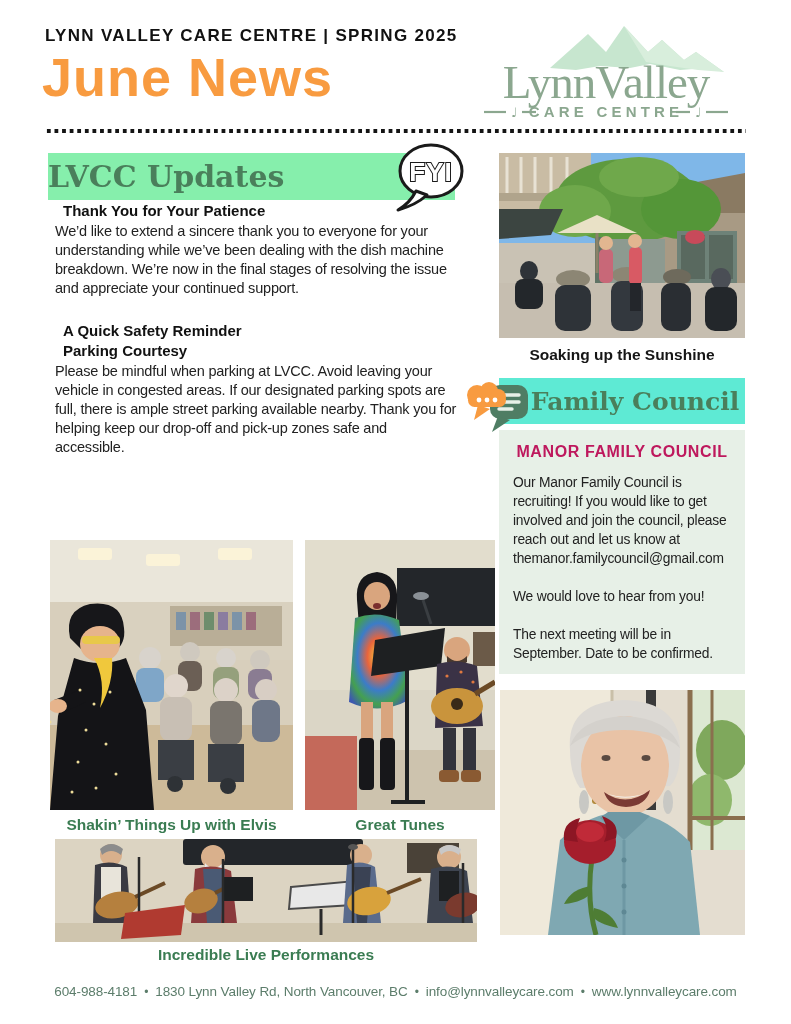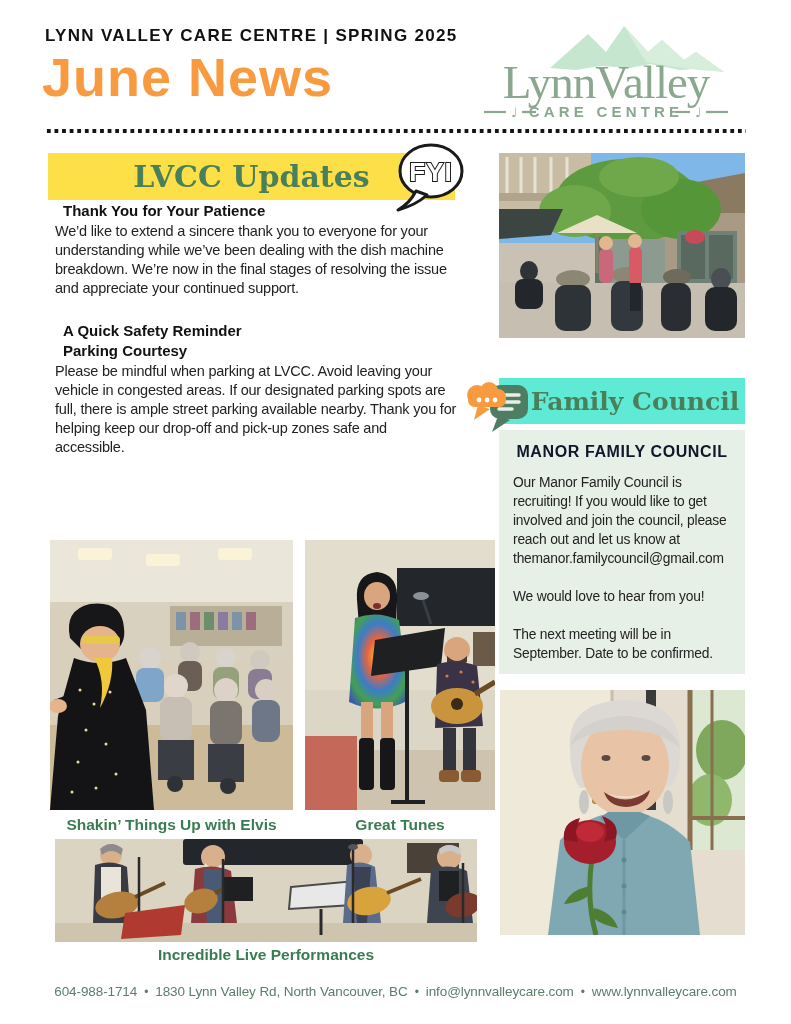--- a/index.html
+++ b/index.html
@@ -8,22 +8,22 @@
 
   
   .kicker{position:absolute;left:45px;top:26px;font-size:17px;font-weight:bold;letter-spacing:1.3px;color:#111;}
   .title{position:absolute;left:42px;top:46px;font-size:54px;font-weight:bold;color:#F89B40;letter-spacing:1px;}
   .logo{position:absolute;left:480px;top:18px;width:252px;height:108px;}
   .dotline{position:absolute;left:45px;top:128px;width:701px;height:6px;
     background-image:radial-gradient(circle 2.2px, #141414 2.1px, transparent 2.4px);
     background-size:7.6px 6px;background-repeat:repeat-x;}
 
   
-  .banner-left{position:absolute;left:48px;top:153px;width:407px;height:47px;background:#fde047;
-    display:flex;align-items:center;justify-content:center;}
+  .banner-left{position:absolute;left:48px;top:153px;width:407px;height:47px;background:#86efac;
+    display:flex;align-items:center;}
   .banner-left .txt{font-family:"DejaVu Serif", serif;font-weight:bold;font-size:30px;color:#4A7F5B;}
   .fyi{position:absolute;left:394px;top:141px;width:72px;height:74px;}
   .body-col{position:absolute;left:55px;top:202px;width:402px;}
   .sec-h{font-size:15px;font-weight:bold;color:#111;margin:0 0 3px 8px;}
   .sec-p{font-size:14.5px;line-height:19px;letter-spacing:-0.2px;color:#222;margin:0 0 24px 0;}
 
   .photo{position:absolute;overflow:hidden;background:#ddd;}
   .ph-elvis{left:50px;top:540px;width:243px;height:270px;}
   .ph-tunes{left:305px;top:540px;width:190px;height:270px;}
   .ph-band{left:55px;top:839px;width:422px;height:103px;}
@@ -39,21 +39,21 @@
   .cap-sun{left:499px;top:346px;width:246px;}
   .cap-smiles{left:500px;top:944px;width:245px;}
 
   
   .banner-right{position:absolute;left:499px;top:378px;width:246px;height:46px;background:#5eead4;
     display:flex;align-items:center;justify-content:center;padding-left:26px;box-sizing:border-box;}
   .banner-right .txt{font-family:"DejaVu Serif", serif;font-weight:bold;font-size:25px;color:#4A7F5B;}
   .chat-icon{position:absolute;left:464px;top:380px;width:66px;height:54px;}
   .council-box{position:absolute;left:499px;top:430px;width:246px;height:244px;background:#E7F0E7;
     box-sizing:border-box;padding:13px 14px;}
-  .council-h{font-size:16px;font-weight:bold;color:#0f172a;text-align:center;letter-spacing:0.6px;margin:0 0 12px 0;}
+  .council-h{font-size:16px;font-weight:bold;color:#be185d;text-align:center;letter-spacing:0.6px;margin:0 0 12px 0;}
   .council-p{font-size:13.8px;line-height:19px;letter-spacing:-0.2px;color:#222;margin:0 0 19px 0;word-wrap:break-word;}
   .council-p:last-child{margin-bottom:0;}
 
   
   .footer{position:absolute;left:45px;top:984px;width:701px;text-align:center;
     color:#5C7D6B;font-size:13.5px;letter-spacing:-0.1px;}
   .footer .sep{padding:0 7px;font-size:12px;}
 </style>
 </head>
 <body>
@@ -320,20 +320,21 @@
         <ellipse cx="222" cy="126" rx="10" ry="11" fill="#4A4E55"></ellipse>
           <rect x="206" y="134" width="32" height="44" rx="10" fill="#23272B"></rect>
         <rect x="100" y="96" width="14" height="34" rx="5" fill="#C86878"></rect>
           <circle cx="107" cy="90" r="7" fill="#E2B690"></circle>
         <rect x="130" y="94" width="13" height="38" rx="5" fill="#D85A64"></rect>
           <circle cx="136" cy="88" r="7" fill="#E2B690"></circle>
         <rect x="131" y="130" width="11" height="28" fill="#23262B"></rect>
       </g>
     </svg>
   </div>
+  <div class="cap cap-black cap-sun">Soaking up the Sunshine</div>
 
   <div class="banner-right">
     <span class="txt">Family Council</span>
   </div>
 
   <div class="chat-icon">
     <svg width="66" height="54" viewBox="0 0 66 54">
       <rect x="26" y="5" width="38" height="34" rx="10" fill="#4F7D64"></rect>
       <path d="M34,36 L28,52 L46,40 Z" fill="#4F7D64"></path>
       <g stroke="#E7F0E7" stroke-width="3.4" stroke-linecap="round">
@@ -410,16 +411,16 @@
           <ellipse cx="90" cy="152" rx="26" ry="22"></ellipse>
           <path d="M64,150 Q62,132 80,128 Q74,142 78,152 Z" fill="#8C1624"></path>
           <path d="M116,148 Q120,132 102,126 Q110,140 104,152 Z" fill="#8C1624"></path>
           <ellipse cx="90" cy="142" rx="14" ry="10" fill="#C02A38"></ellipse>
         </g>
       </g>
     </svg>
   </div>
 
   <div class="footer">
-    <span>604-988-1714</span><span class="sep">•</span><span>1830 Lynn Valley Rd, North Vancouver, BC</span><span class="sep">•</span><span>info@lynnvalleycare.com</span><span class="sep">•</span><span>www.lynnvalleycare.com</span>
+    <span>604-988-4181</span><span class="sep">•</span><span>1830 Lynn Valley Rd, North Vancouver, BC</span><span class="sep">•</span><span>info@lynnvalleycare.com</span><span class="sep">•</span><span>www.lynnvalleycare.com</span>
   </div>
 
 </div>
 
 </body></html>

